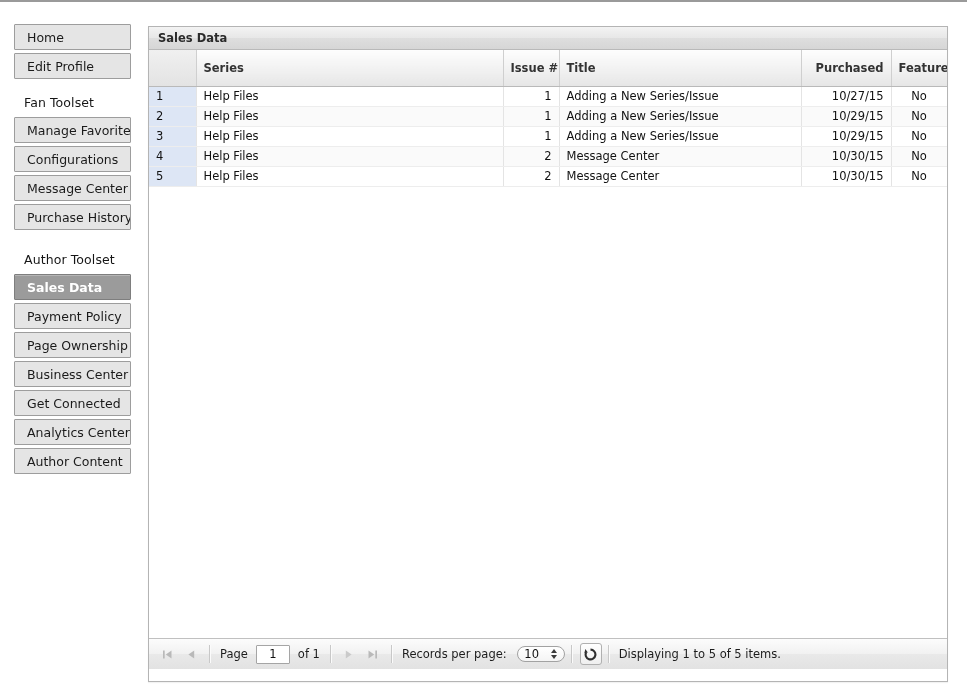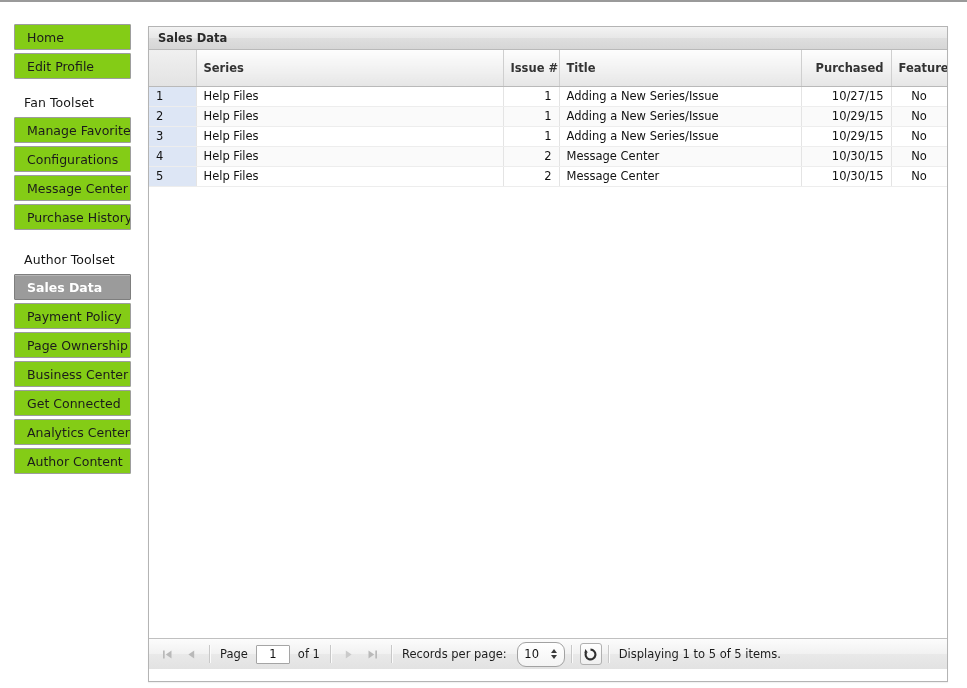--- a/index.html
+++ b/index.html
@@ -35,21 +35,21 @@
     box-sizing: border-box;
     background: #fff;
   }
   .nav-btn {
     position: relative;
     margin: 0 17px 3px 14px;
     height: 26px;
     line-height: 25px;
     box-sizing: border-box;
     border: 1px solid #9d9d9d;
-    background: #84cc16;
+    background: #e5e5e5;
     color: #1b1b1b;
     font-family: "DejaVu Sans", sans-serif;
     font-size: 12.5px;
     padding-left: 12px;
     white-space: nowrap;
     overflow: hidden;
     cursor: pointer;
     border-radius: 1px;
   }
   .nav-btn.selected {
@@ -207,21 +207,21 @@
     font-size: 11.5px;
     text-align: center;
     color: #111;
     margin: 0 4px;
     padding: 0;
     border-radius: 1px;
   }
   .pg-select {
     position: relative;
     width: 48px;
-    height: 25px;
+    height: 16px;
     box-sizing: border-box;
     border: 1px solid #a2a2a2;
     border-radius: 9px;
     background: linear-gradient(to bottom, #ffffff 0%, #f4f4f4 100%);
     margin-left: 6px;
     display: flex;
     align-items: center;
     cursor: pointer;
   }
   .pg-select .sel-val {

